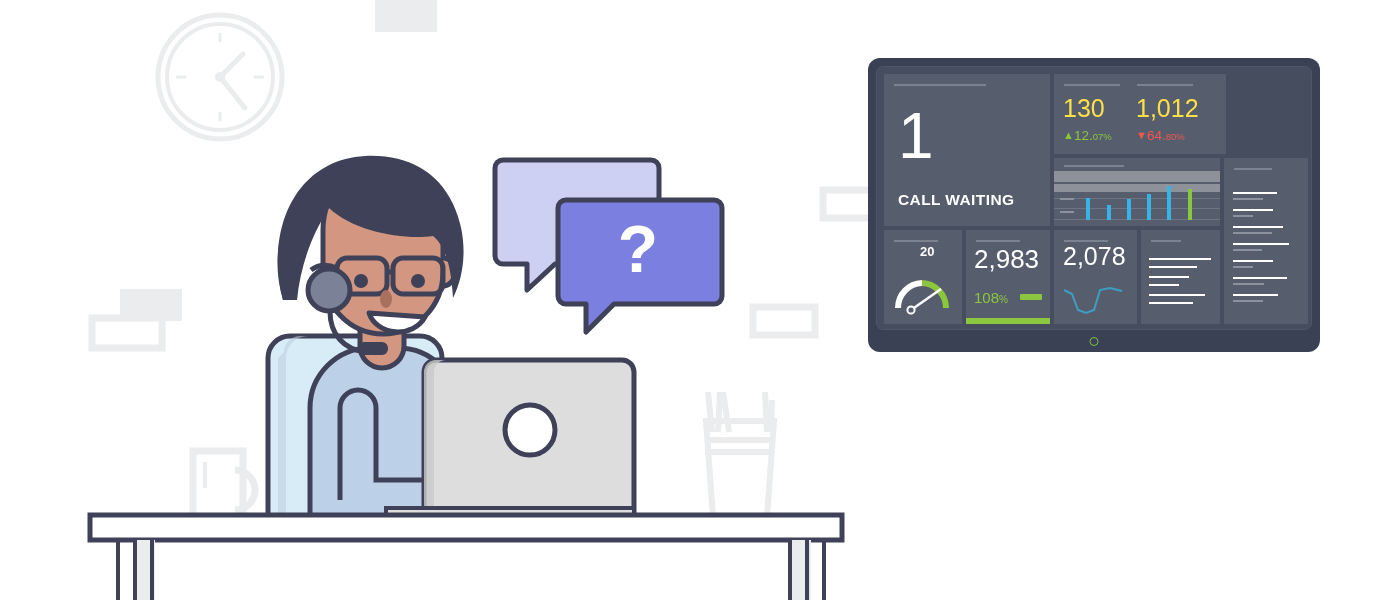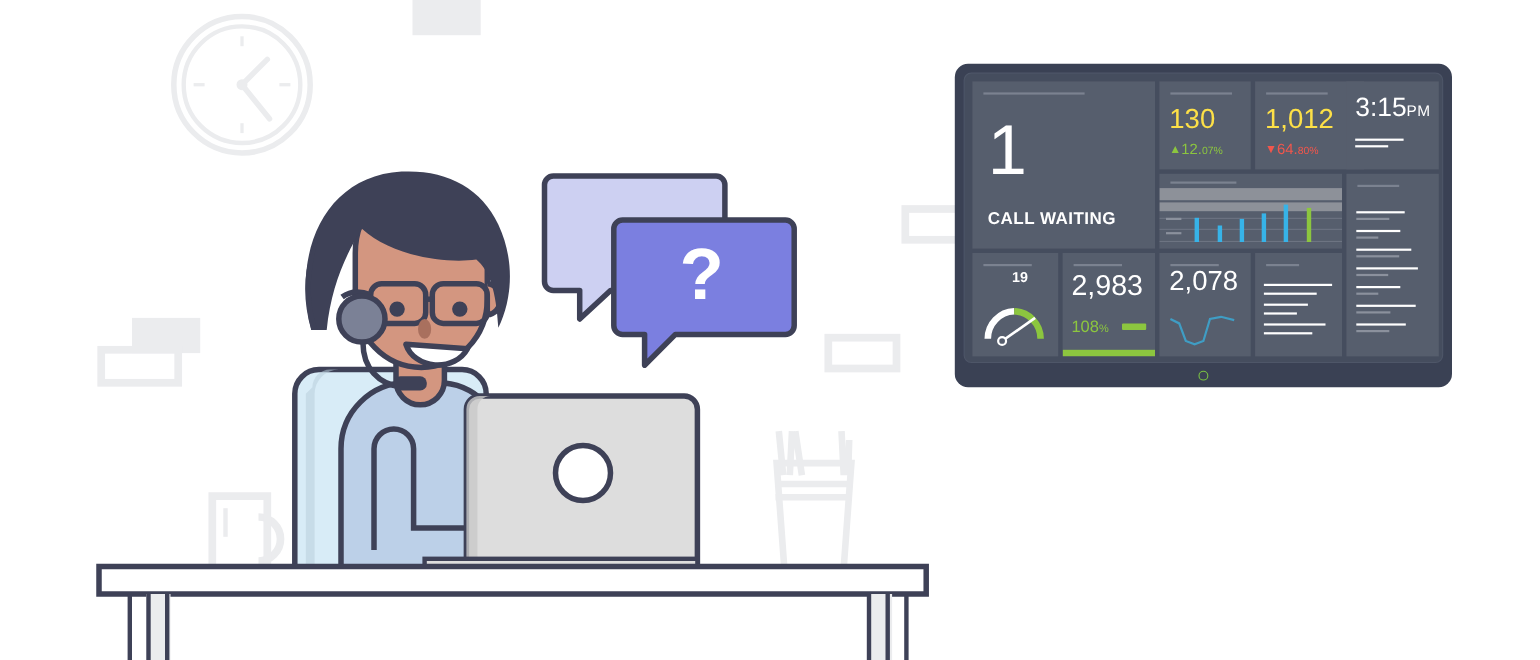--- a/index.html
+++ b/index.html
@@ -81,21 +81,21 @@
     position: absolute;
     left: 14px;
     top: 117px;
     font-size: 15.5px;
     color: #ffffff;
     font-weight: 600;
     letter-spacing: 0.4px;
   }
   
   #tile-kpi1 { left: 170px; top: 0; width: 83px; height: 80px; }
-  #tile-kpi2 { left: 257px; top: 0; width: 99px; height: 80px; padding-left: 20px; }
+  #tile-kpi2 { left: 243px; top: 0; width: 99px; height: 80px; padding-left: 20px; }
   .kpi-val {
     position: absolute;
     left: 9px;
     top: 22px;
     font-size: 25px;
     color: #fde047;
     line-height: 1;
   }
   .kpi-delta {
     position: absolute;
@@ -360,25 +360,20 @@
         </div>
 
         <div class="tile" id="tile-kpi2">
           <span class="tile-rule"></span>
           <div class="kpi-val">1,012</div>
           <div class="kpi-delta down">
             <span class="arrow">▼</span><span>64.</span><span class="frac">80%</span>
           </div>
         </div>
 
-        <div class="tile" id="tile-clock">
-          <div id="clock-time"><span>3:15</span><span class="ampm">PM</span></div>
-          <span class="ph-line" style="left:8px; top:52px; width:44px;"></span>
-          <span class="ph-line" style="left:8px; top:58px; width:30px;"></span>
-        </div>
 
         <div class="tile" id="tile-bars">
           <span class="tile-rule" style="width:60px; top:7px;"></span>
           <div id="bars-area">
             <div class="gray-band" style="top:13px; width:100%; height:11px;"></div>
             <div class="gray-band" style="top:26px; width:100%; height:8px;"></div>
             <div class="grid-line" style="top:40px;"></div>
             <div class="grid-line" style="top:50px;"></div>
             <div class="grid-line" style="top:61px;"></div>
             <span class="mini-tick" style="top:40px;"></span>
@@ -405,21 +400,21 @@
           <span class="ph-line" style="left:9px; top:102px; width:40px;"></span>
           <span class="ph-line dim" style="left:9px; top:108px; width:20px;"></span>
           <span class="ph-line" style="left:9px; top:119px; width:54px;"></span>
           <span class="ph-line dim" style="left:9px; top:125px; width:31px;"></span>
           <span class="ph-line" style="left:9px; top:136px; width:45px;"></span>
           <span class="ph-line dim" style="left:9px; top:142px; width:30px;"></span>
         </div>
 
         <div class="tile" id="tile-gauge">
           <span class="tile-rule" style="width:44px"></span>
-          <div id="gauge-val">19</div>
+          <div id="gauge-val">20</div>
           <svg width="78" height="60" style="position:absolute; left:0; top:30px;" viewBox="0 0 78 60">
             <path d="M14 48 a25 25 0 0 1 24 -25" fill="none" stroke="#ffffff" stroke-width="6"></path>
             <path d="M38 23 a25 25 0 0 1 24 25" fill="none" stroke="#8cc63f" stroke-width="6"></path>
             <line x1="27" y1="50" x2="57" y2="29" stroke="#ffffff" stroke-width="2.4"></line>
             <circle cx="27" cy="50" r="3.6" fill="#565e6d" stroke="#ffffff" stroke-width="2"></circle>
           </svg>
         </div>
 
         <div class="tile" id="tile-goal">
           <span class="tile-rule" style="width:44px"></span>

